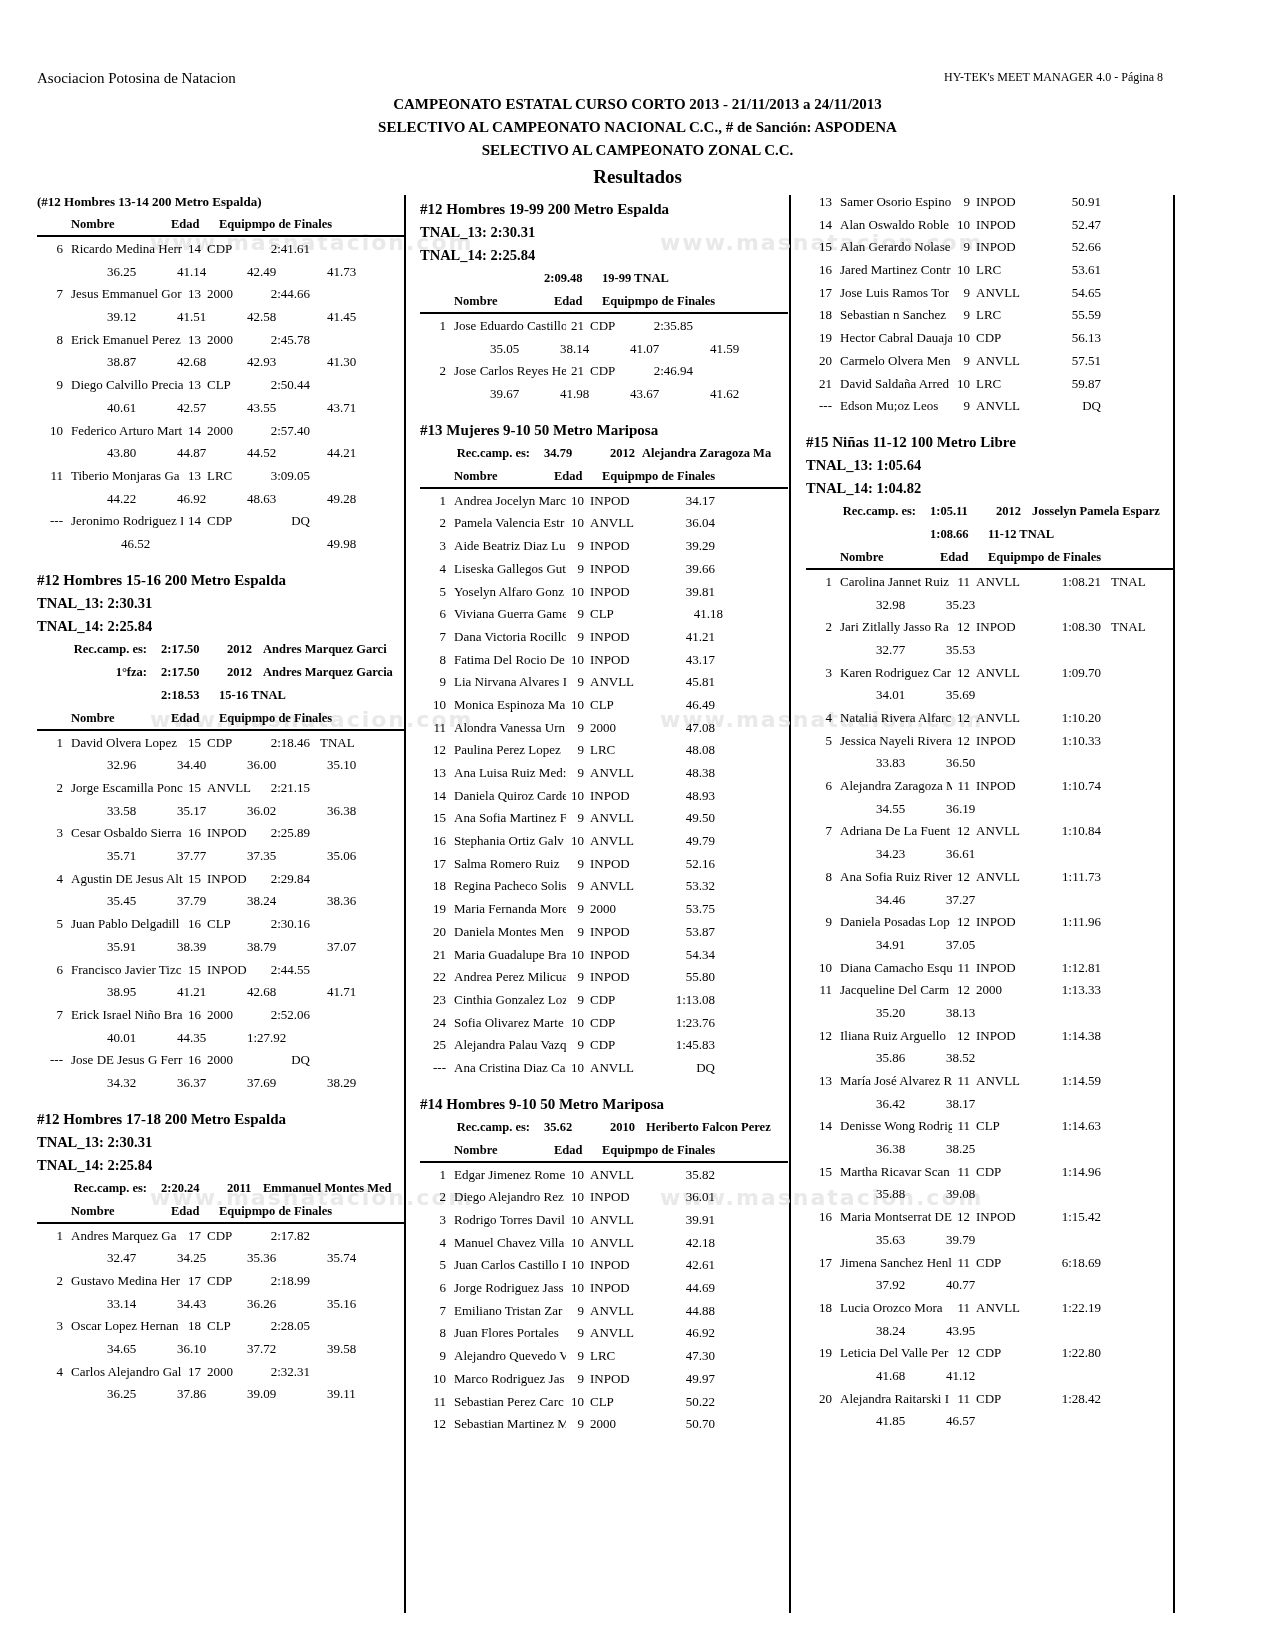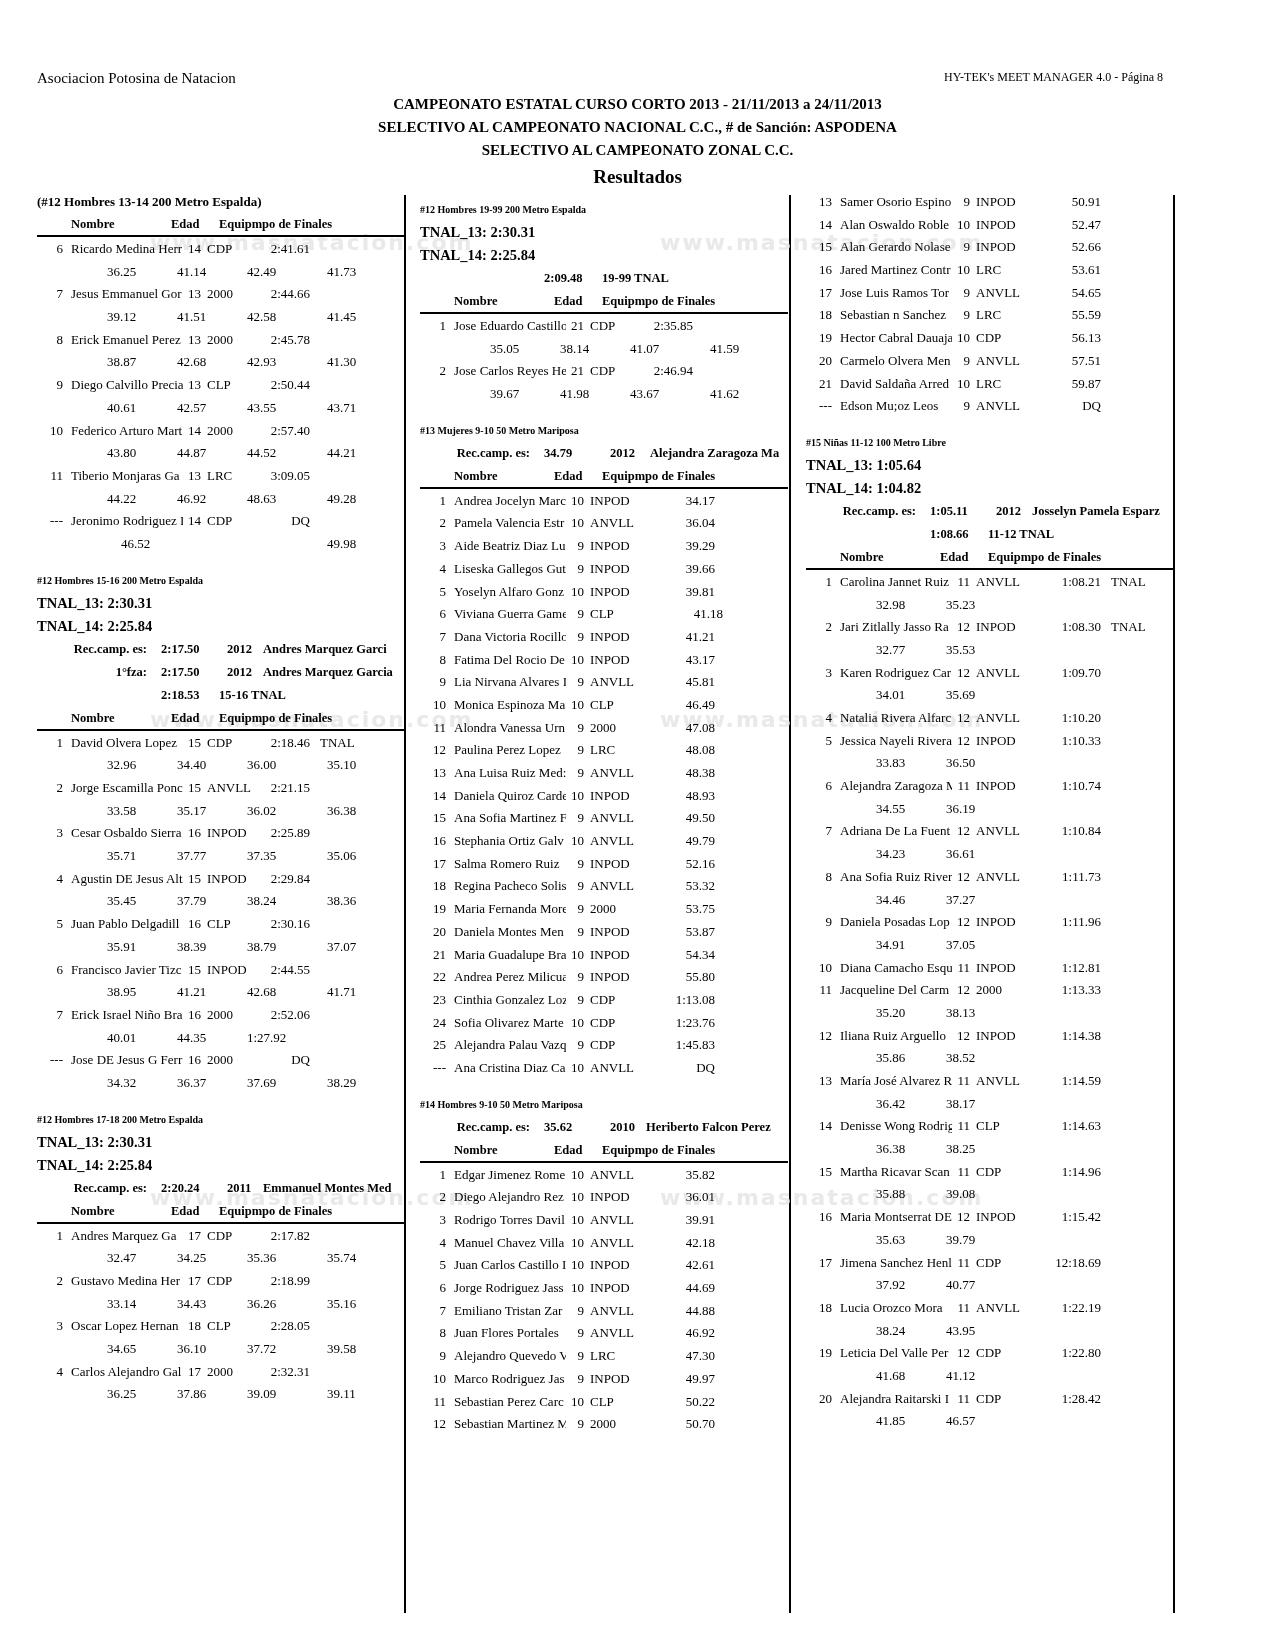--- a/index.html
+++ b/index.html
@@ -8,21 +8,21 @@
   .hdr-left { position:absolute; left:37px; top:70px; font-size:15px; }
   .hdr-right { position:absolute; right:112px; top:70px; font-size:12px; }
   .title { position:absolute; left:0; width:1275px; text-align:center; font-weight:bold; font-size:15px; }
   .t1 { top:96px; } .t2 { top:119px; } .t3 { top:142px; }
   .title.big { top:166px; font-size:19px; }
   .vline { position:absolute; top:195px; width:2px; height:1418px; background:#000; }
   .col { position:absolute; top:190px; font-size:13px; line-height:23px; }
   .colA { left:37px; width:368px; }
   .colB { left:420px; width:368px; }
   .colC { left:806px; width:368px; }
-  .ev-title { font-weight:bold; font-size:10px; white-space:nowrap; }
+  .ev-title { font-weight:bold; font-size:15px; white-space:nowrap; }
   .ev-title.cont { font-size:13px; }
   .std { font-weight:bold; font-size:14.5px; }
   .rec { font-weight:bold; font-size:12.5px; white-space:nowrap; overflow:hidden; position:relative; height:23px; }
   .rec span { position:absolute; }
   .thead { font-weight:bold; font-size:12.5px; position:relative; height:22px; border-bottom:2px solid #000; }
   .thead span { position:absolute; white-space:nowrap; }
   .row, .split { position:relative; height:22.7px; white-space:nowrap; }
   .row span, .split span { position:absolute; }
   .gap { height:14px; }
   .place { width:26px; text-align:right; left:0; }
@@ -399,21 +399,21 @@
         <span style="left: 290px;">41.62</span>
       </div>
     </div>
     <div class="event">
       <div class="gap"></div>
       <div class="ev-title">#13  Mujeres 9-10 50 Metro Mariposa</div>
       <div class="rec">
         <span style="right: 258px; text-align: right;">Rec.camp. es:</span>
         <span style="left: 124px;">34.79</span>
         <span style="left: 190px;">2012</span>
-        <span style="left: 230px;">Alejandra Zaragoza Ma</span>
+        <span style="left: 222px;">Alejandra Zaragoza Ma</span>
       </div>
       <div class="thead">
         <span style="left: 34px;">Nombre</span>
         <span style="left: 134px;">Edad</span>
         <span style="left: 182px;">Equipmpo de Finales</span>
       </div>
       <div class="row">
         <span class="place">1</span>
         <span class="name">Andrea Jocelyn Marc</span>
         <span class="age">10</span>
@@ -959,21 +959,21 @@
       </div>
       <div class="split">
         <span style="left: 70px;">35.63</span>
         <span style="left: 140px;">39.79</span>
       </div>
       <div class="row">
         <span class="place">17</span>
         <span class="name">Jimena Sanchez Henl</span>
         <span class="age">11</span>
         <span class="team">CDP</span>
-        <span class="time" style="left: 215px;">12:18.69</span>
+        <span class="time" style="left: 215px;">6:18.69</span>
       </div>
       <div class="split">
         <span style="left: 70px;">37.92</span>
         <span style="left: 140px;">40.77</span>
       </div>
       <div class="row">
         <span class="place">18</span>
         <span class="name">Lucia Orozco Mora</span>
         <span class="age">11</span>
         <span class="team">ANVLL</span>

